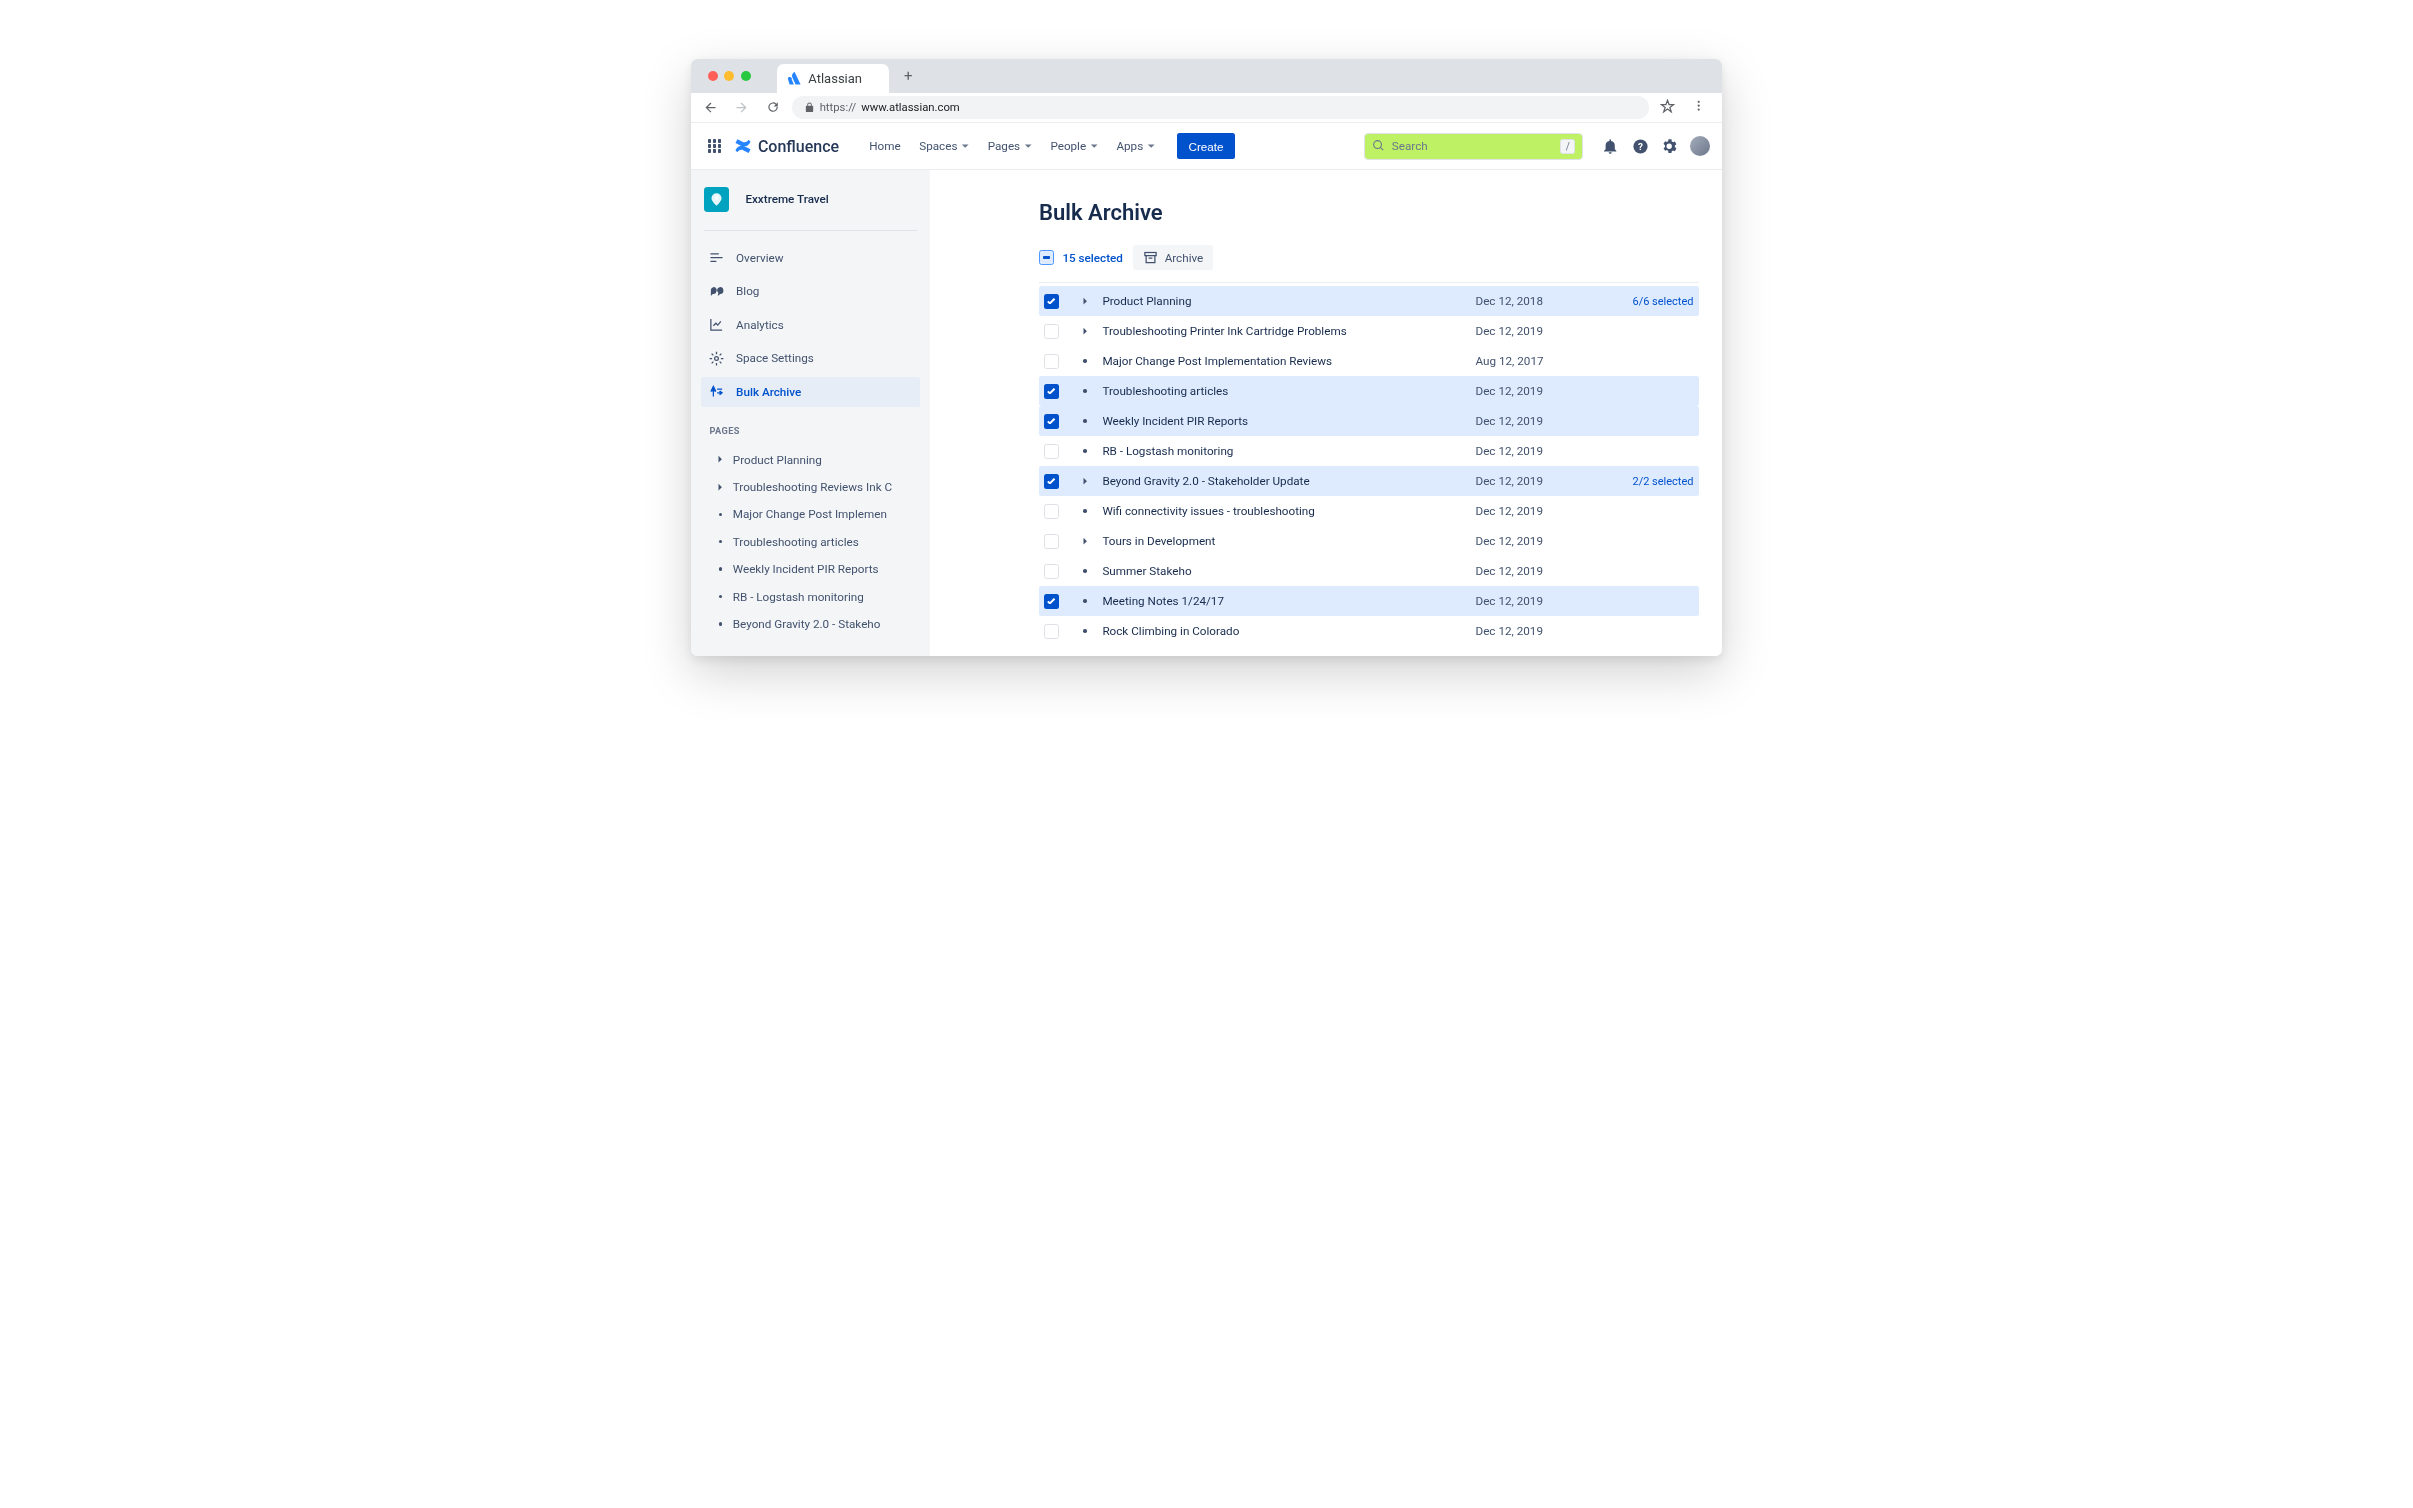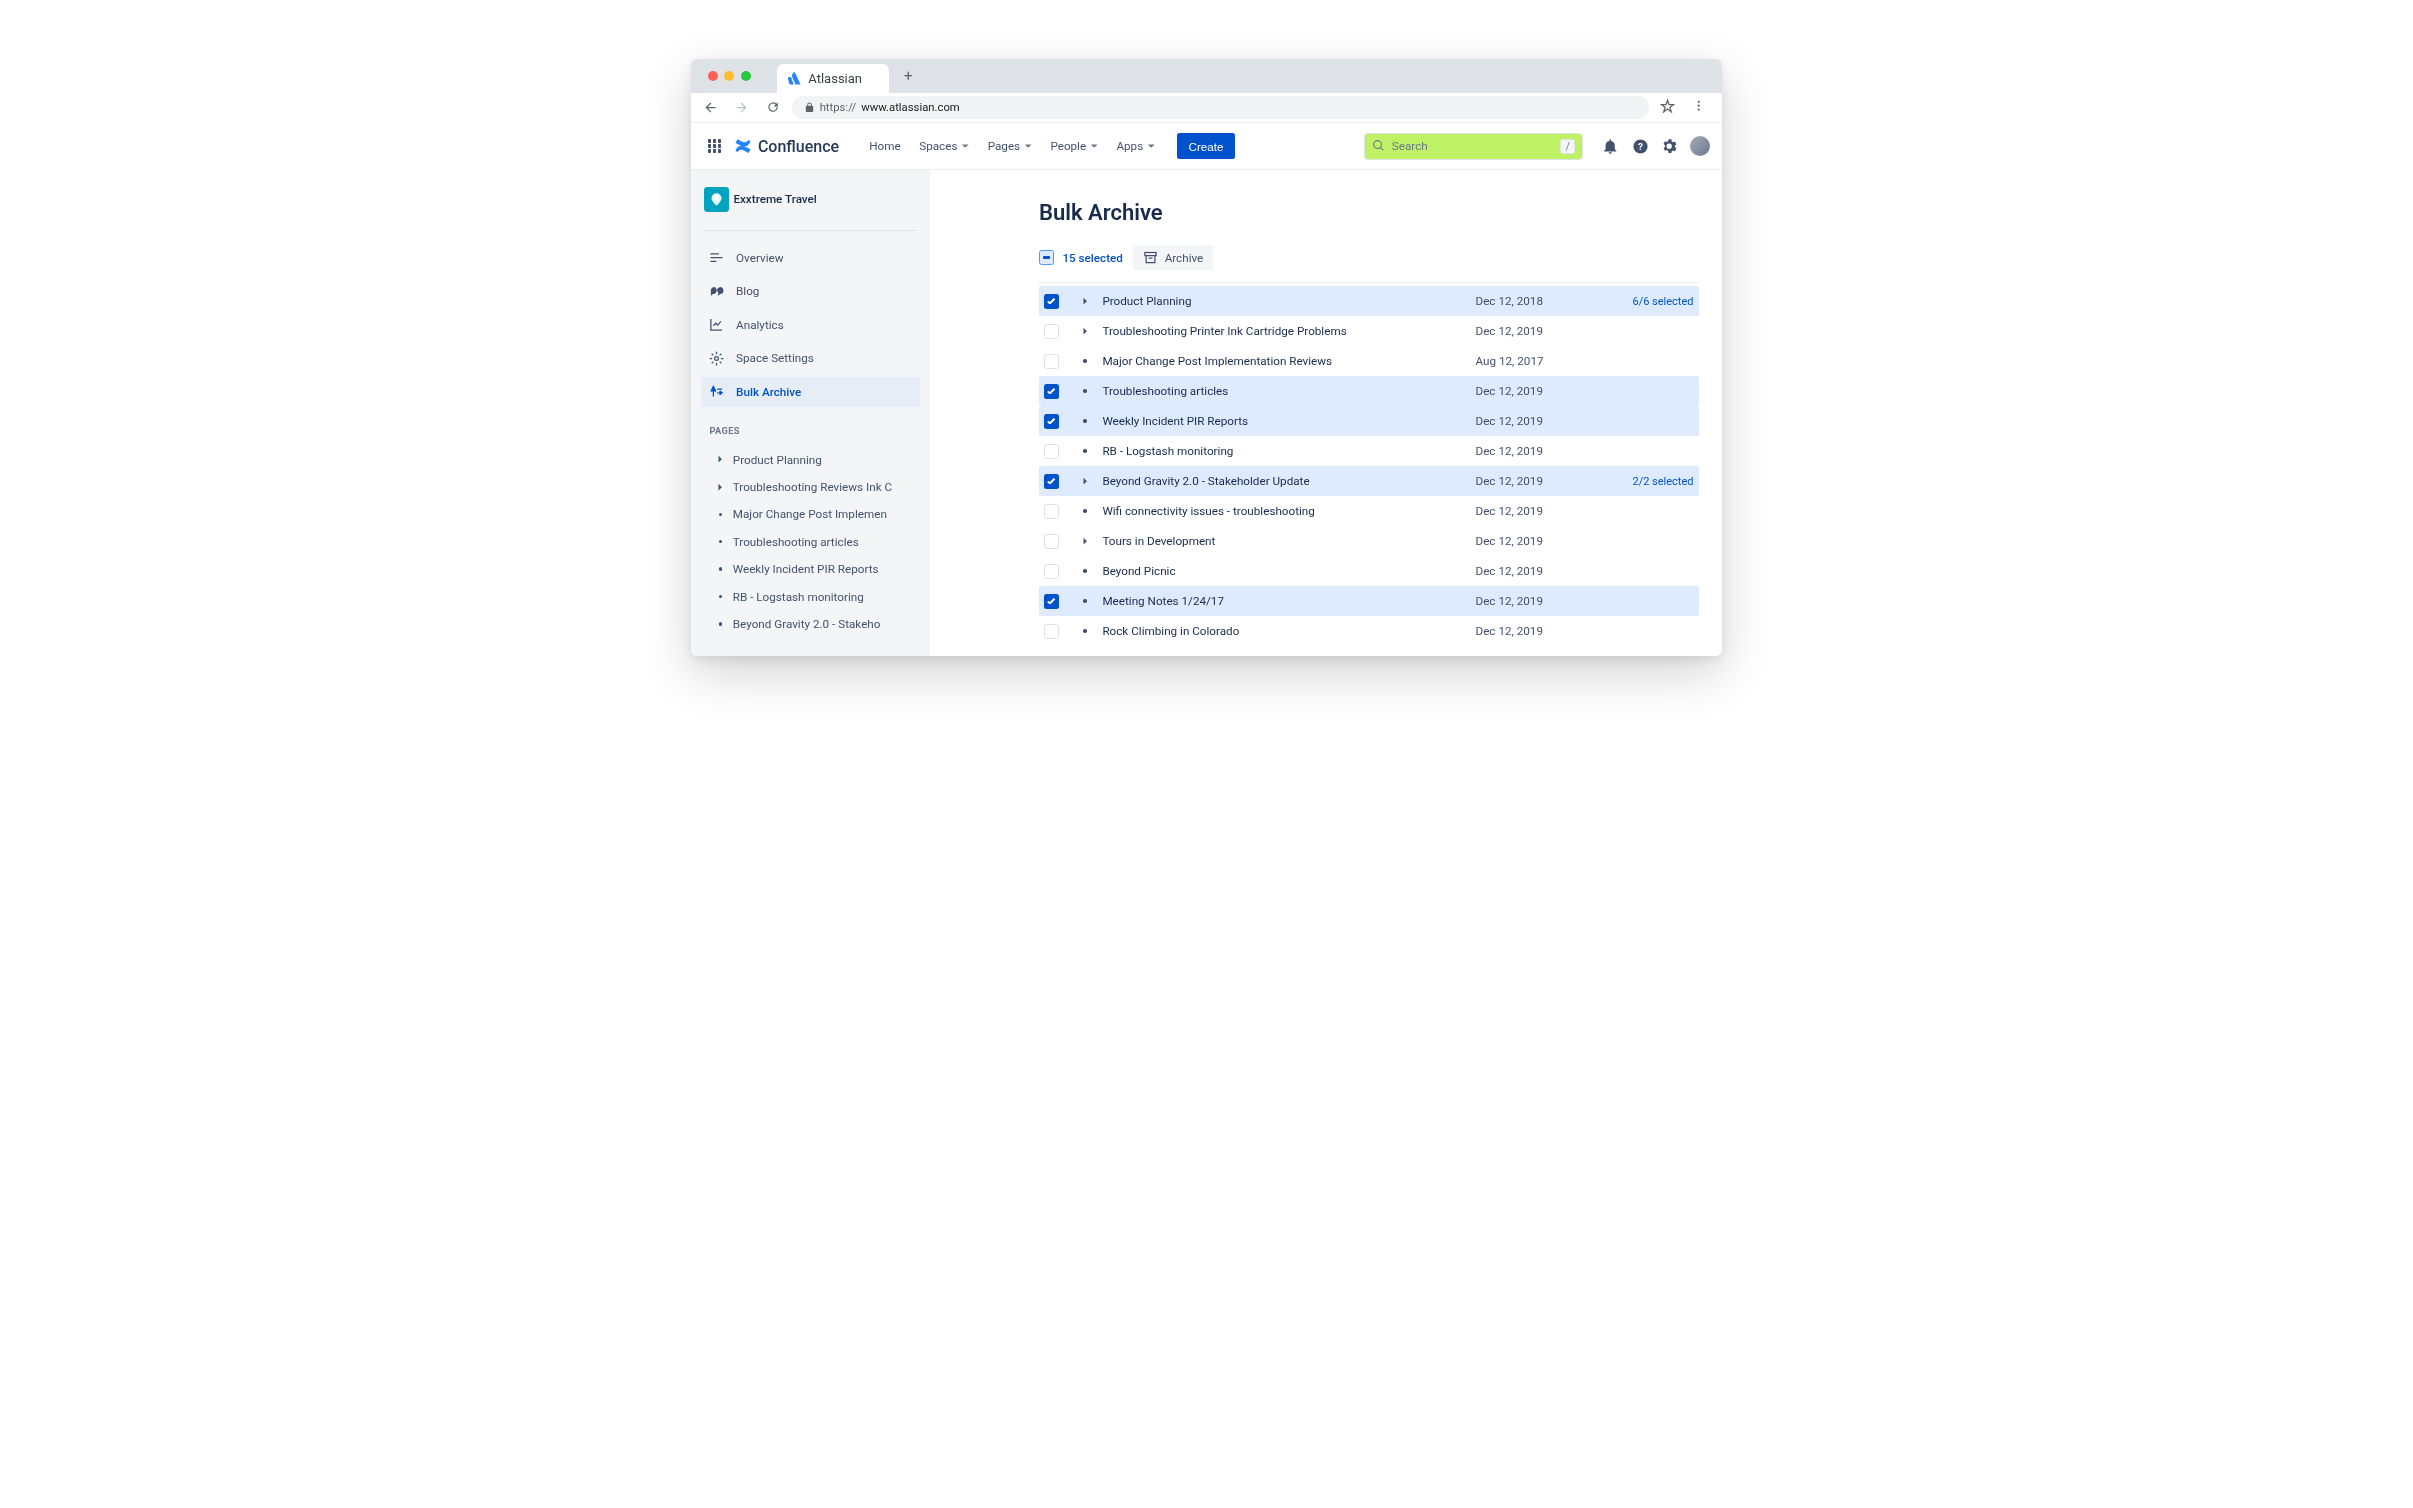--- a/index.html
+++ b/index.html
@@ -73,21 +73,21 @@
 .spacer { flex:1; }
 .search-box { display:flex; align-items:center; gap:6.7px; background:#bef264; border:1.3px solid #dfe1e6; border-radius:4.2px; height:27px; width:219px; padding:0 6.7px; color:#6b778c; font-size:11.7px; }
 .search-box .slash { margin-left:auto; background:#f4f5f7; border:0.8px solid #dfe1e6; border-radius:2.5px; width:15px; height:15px; display:flex; align-items:center; justify-content:center; font-size:10px; }
 .nav-icons { display:flex; gap:11.7px; align-items:center; margin-left:11.7px; }
 .nav-icons .ic { color:#42526e; display:flex; }
 .avatar { width:20px; height:20px; border-radius:50%; background:linear-gradient(135deg,#a5adba,#6b778c); }
 
 
 .body { display:flex; height:486px; }
 .sidebar { width:239px; background:#f4f5f7; padding:15px 10px; display:flex; flex-direction:column; gap:3.4px; overflow:hidden; }
-.space-header { display:flex; align-items:center; gap:4px; padding:1.7px 3.4px 11.7px 3.4px; border-bottom:none; }
+.space-header { display:flex; align-items:center; gap:16px; padding:1.7px 3.4px 11.7px 3.4px; border-bottom:none; }
 .space-icon { width:25px; height:25px; border-radius:3.4px; background:#00a3bf; display:flex; align-items:center; justify-content:center; }
 .space-name { font-size:11.7px; font-weight:500; color:#172b4d; }
 .divider { border-top:0.8px solid #dfe1e6; margin:3.4px 3.4px 8.4px 3.4px; }
 .sb-item { display:flex; align-items:center; gap:11.7px; padding:7.5px 8.4px; font-size:11.7px; color:#42526e; border-radius:2.5px; }
 .sb-item.active { background:#e6edf7; color:#0052cc; font-weight:500; }
 .sb-item.active svg { fill:#0052cc; stroke:#0052cc; }
 .sb-item svg { width:15px; height:15px; fill:none; stroke:#42526e; stroke-width:2; flex-shrink:0; }
 .pages-label { font-size:9.2px; font-weight:700; letter-spacing:0.4px; color:#6b778c; padding:15px 8.4px 6.7px 8.4px; }
 .tree-item { display:flex; align-items:center; gap:8.4px; padding:6.7px 3.4px 6.7px 15px; font-size:11.7px; color:#42526e; white-space:nowrap; overflow:hidden; }
 .tree-item .bullet { width:3.4px; height:3.4px; border-radius:50%; background:#42526e; flex-shrink:0; margin:0 2.5px; }
@@ -454,21 +454,21 @@
             </div>
             <div class="title">Tours in Development</div>
             <div class="date">Dec 12, 2019</div>
             <div class="badge"></div>
           </div>
           <div class="row">
             <div class="cb off"></div>
             <div class="expander">
               <span class="dot"></span>
             </div>
-            <div class="title">Beyond Picnic</div>
+            <div class="title">Summer Stakeho</div>
             <div class="date">Dec 12, 2019</div>
             <div class="badge"></div>
           </div>
           <div class="row sel">
             <div class="cb on">
               <svg viewBox="0 0 12 10">
                 <path d="M1 5l3 3 7-7"></path>
               </svg>
             </div>
             <div class="expander">

